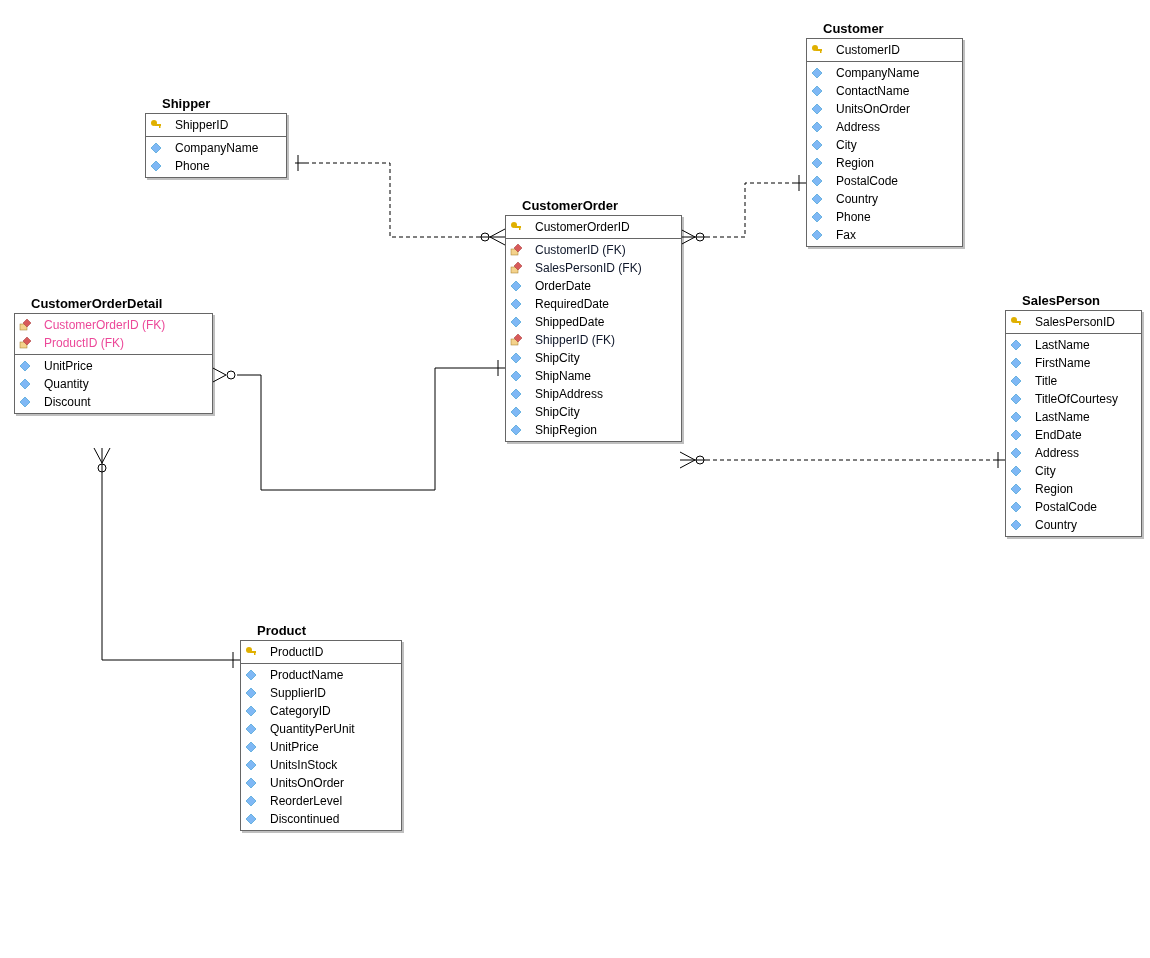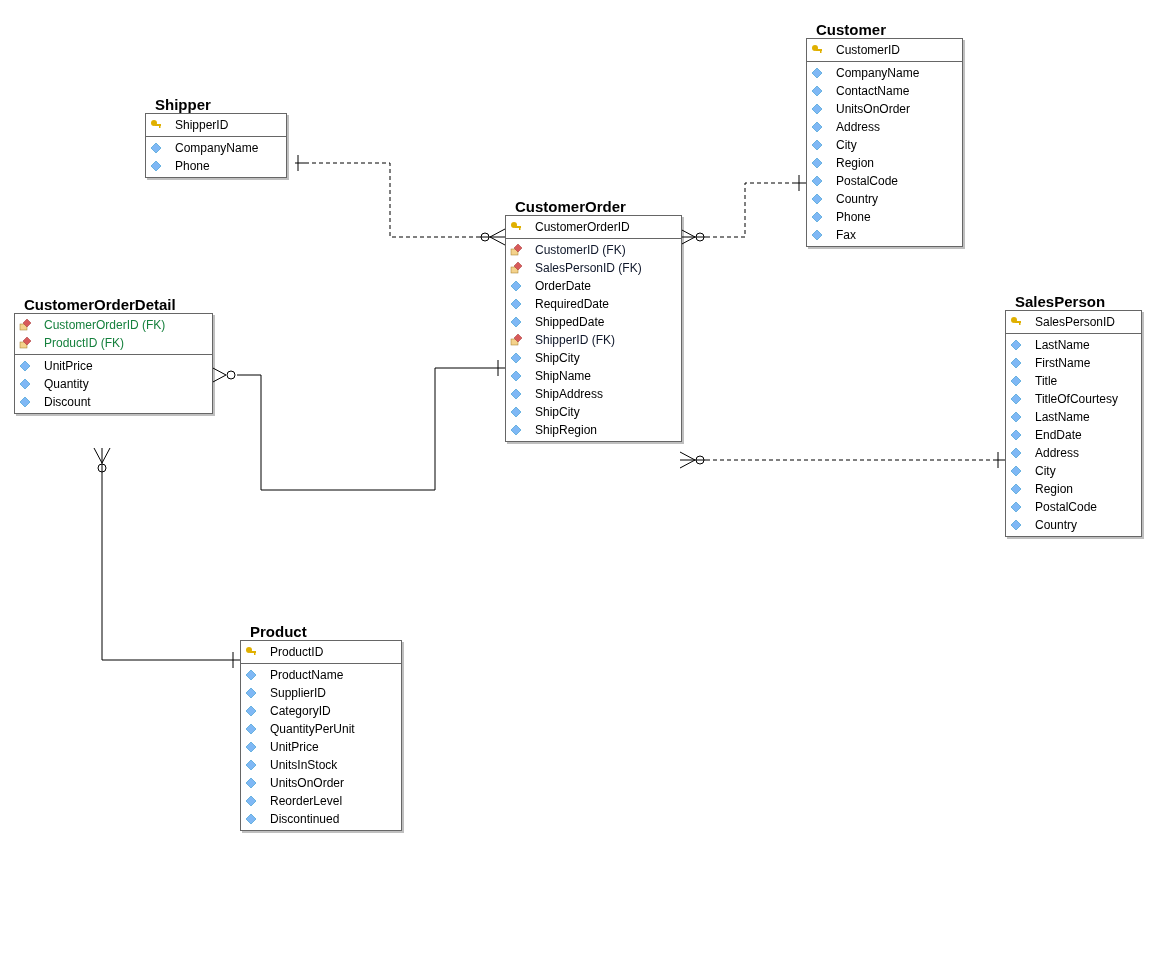--- a/index.html
+++ b/index.html
@@ -16,23 +16,23 @@
   .entity {
     position: absolute;
     background: #fff;
     border: 1px solid #666;
     box-shadow: 2px 2px 0 rgba(0,0,0,0.25);
     min-width: 120px;
   }
   .entity-title {
     position: absolute;
     top: -18px;
-    left: 9px;
+    left: 16px;
     font-weight: bold;
-    font-size: 15px;
+    font-size: 13px;
     white-space: nowrap;
   }
   .section {
     border-bottom: 1px solid #666;
     padding: 2px 4px;
   }
   .section:last-child { border-bottom: none; }
   .row {
     display: flex;
     align-items: center;
@@ -42,21 +42,21 @@
     white-space: nowrap;
   }
   .ic { display:inline-block; width:12px; height:12px; flex:0 0 12px; }
   
   .ic-key svg .k1{fill:#e0b000;}
   
   .ic-attr svg polygon{fill:#7fb8f5;stroke:#1589c7;stroke-width:0.5;}
   
   .ic-fk svg polygon{fill:#d85a5a;stroke:#a03030;stroke-width:0.5;}
   .ic-fk svg rect{fill:#f4d28c;stroke:#a07820;stroke-width:0.5;}
-  .fk-red  { color:#15803d; }
+  .fk-red  { color:#ec4899; }
   .fk-blue { color:#0f172a; }
   svg.connectors {
     position:absolute; left:0; top:0; width:1150px; height:958px;
     pointer-events:none;
   }
   svg.connectors path,
   svg.connectors line,
   svg.connectors polyline,
   svg.connectors circle {
     stroke:#000; fill:none; stroke-width:1;

